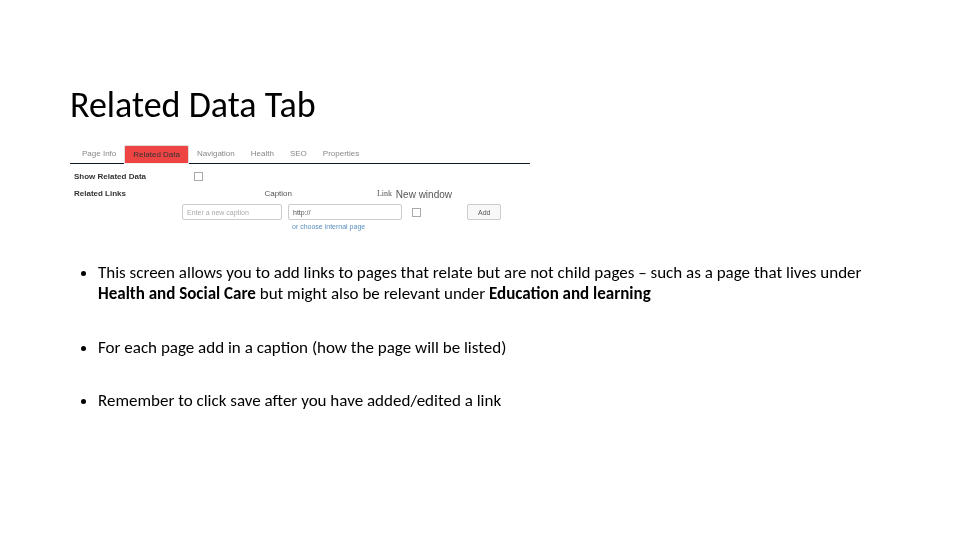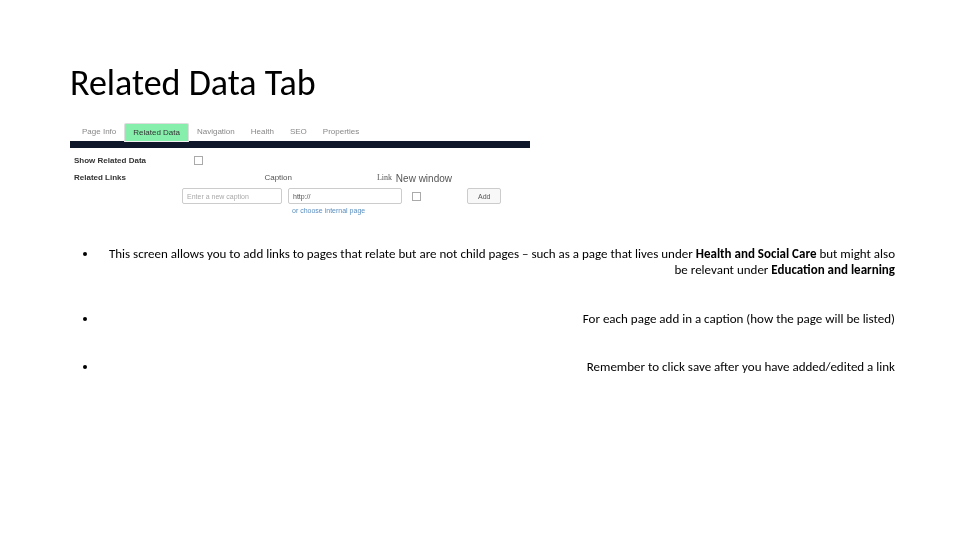--- a/index.html
+++ b/index.html
@@ -5,50 +5,50 @@
   * { box-sizing: border-box; margin: 0; padding: 0; }
   body {
     width: 960px;
     height: 540px;
     background: #fff;
     font-family: "Segoe UI", Calibri, Arial, sans-serif;
     color: #000;
     position: relative;
   }
   .slide {
-    padding: 61px 65px 20px 70px;
+    padding: 83px 65px 20px 70px;
   }
   .title {
     font-size: 36px;
     font-weight: 400;
     color: #000;
     margin-bottom: 18px;
   }
   .screenshot {
     width: 460px;
     background: #fff;
     font-family: Arial, sans-serif;
     font-size: 8px;
     color: #555;
     margin-bottom: 28px;
   }
   .tabs {
     display: flex;
-    border-bottom: 7px solid #0f172a;
+    border-bottom: 1px solid #0f172a;
     padding-left: 4px;
     gap: 0;
   }
   .tab {
     padding: 4px 8px;
     color: #888;
     font-size: 8px;
     cursor: pointer;
   }
   .tab.active {
-    background: #86efac;
+    background: #ef4444;
     color: #333;
     border: 1px solid #ddd;
     border-bottom: 1px solid #f2f2f2;
     margin-bottom: -1px;
     border-radius: 2px 2px 0 0;
   }
   .form-area {
     padding: 8px 4px 4px 4px;
   }
   .form-row {
@@ -124,24 +124,23 @@
   .sub-link {
     font-size: 7px;
     color: #5a8fc0;
     margin-top: 3px;
     margin-left: 110px;
     cursor: pointer;
   }
   .bullets {
     list-style: disc;
     padding-left: 28px;
-    font-size: 13px;
+    font-size: 17px;
     line-height: 1.25;
     color: #000;
-    text-align: right;
   }
   .bullets li {
     margin-bottom: 32px;
   }
   .bold { font-weight: 700; }
 </style>
 </head>
 <body>
 
 <div class="slide">

